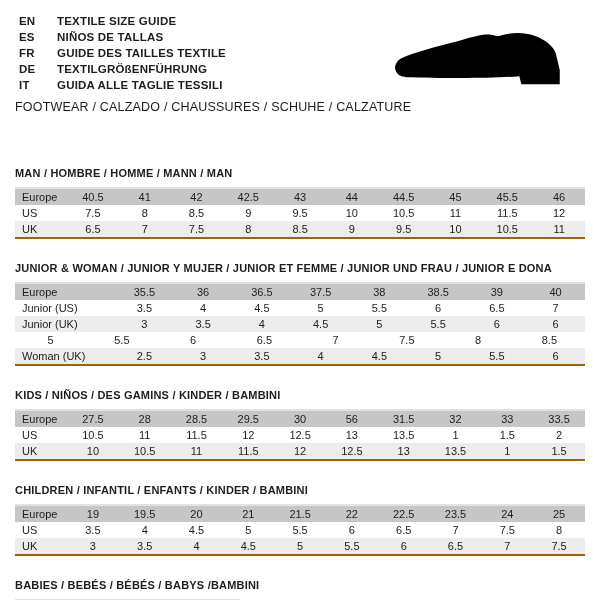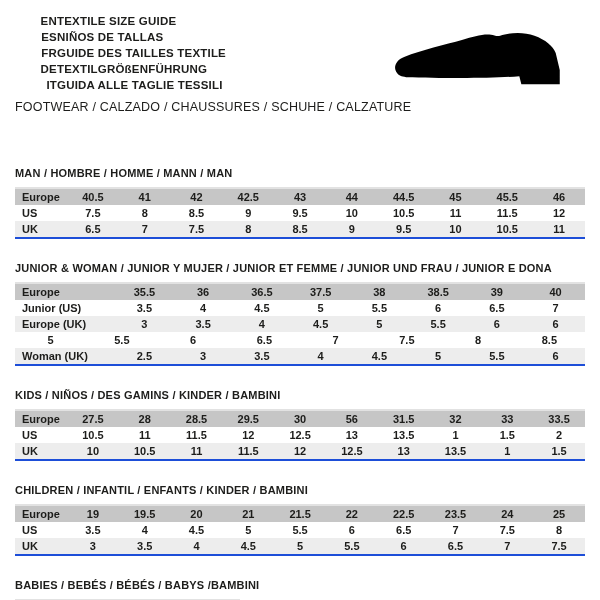--- a/index.html
+++ b/index.html
@@ -29,21 +29,21 @@
   }
   .lang-row {
     display: flex;
     height: 16px;
     align-items: center;
     font-weight: 700;
     font-size: 11.5px;
     letter-spacing: 0.2px;
     white-space: nowrap;
   }
-  .lang-code { width: 38px; flex: 0 0 38px; text-align: right; }
+  .lang-code { width: 38px; flex: 0 0 38px; }
 
   
   .shoe-wrap {
     position: absolute;
     top: 24px;
     left: 392px;
     width: 192px;
     height: 78px;
   }
   .shoe-wrap svg { width: 100%; height: 100%; display: block; }
@@ -72,32 +72,31 @@
   .table-title {
     margin: 0 0 7px 0;
     font-size: 11px;
     line-height: 13px;
     font-weight: 700;
     letter-spacing: 0.2px;
     white-space: nowrap;
   }
   .s-table {
     border-top: 2px solid #e2e2e2;
-    border-bottom: 2px solid #1d4ed8;
-    font-weight: bold;
+    border-bottom: 2px solid #a16207;
   }
   .s-row {
     display: flex;
     height: 16px;
     align-items: center;
     font-size: 11px;
     line-height: 16px;
   }
   .s-row.hdr { background: var(--header-row, #c6c6c6); }
-  .s-row.alt { background: var(--alt-row, #ededed); }
+  .s-row.alt { background: var(--alt-row, #ededed); justify-content: center; }
   .s-label {
     box-sizing: border-box;
     padding-left: 7px;
     white-space: nowrap;
   }
   .s-cell {
     flex: 1 1 0;
     text-align: center;
   }
 </style>
@@ -209,21 +208,21 @@
             <span class="s-cell">3.5</span>
             <span class="s-cell">4</span>
             <span class="s-cell">4.5</span>
             <span class="s-cell">5</span>
             <span class="s-cell">5.5</span>
             <span class="s-cell">6</span>
             <span class="s-cell">6.5</span>
             <span class="s-cell">7</span>
           </div>
           <div class="s-row alt">
-            <span class="s-label" style="flex: 0 0 100px;">Europe (UK)</span>
+            <span class="s-label" style="flex: 0 0 100px;">Junior (UK)</span>
             <span class="s-cell">3</span>
             <span class="s-cell">3.5</span>
             <span class="s-cell">4</span>
             <span class="s-cell">4.5</span>
             <span class="s-cell">5</span>
             <span class="s-cell">5.5</span>
             <span class="s-cell">6</span>
             <span class="s-cell">6</span>
           </div>
           <div class="s-row">

